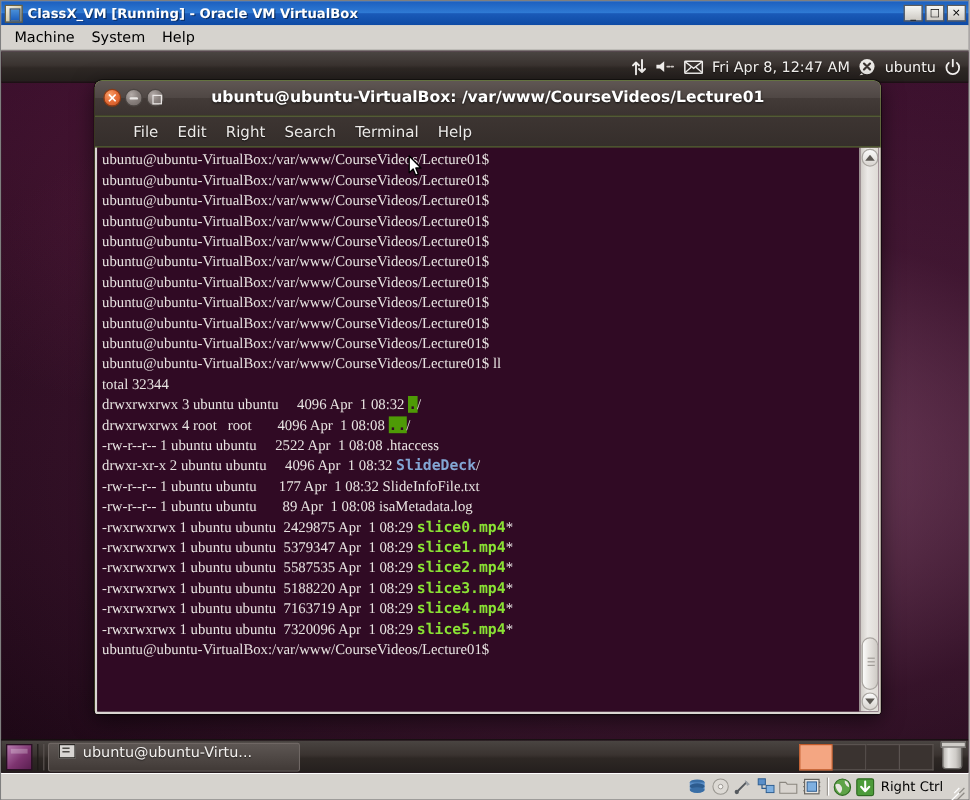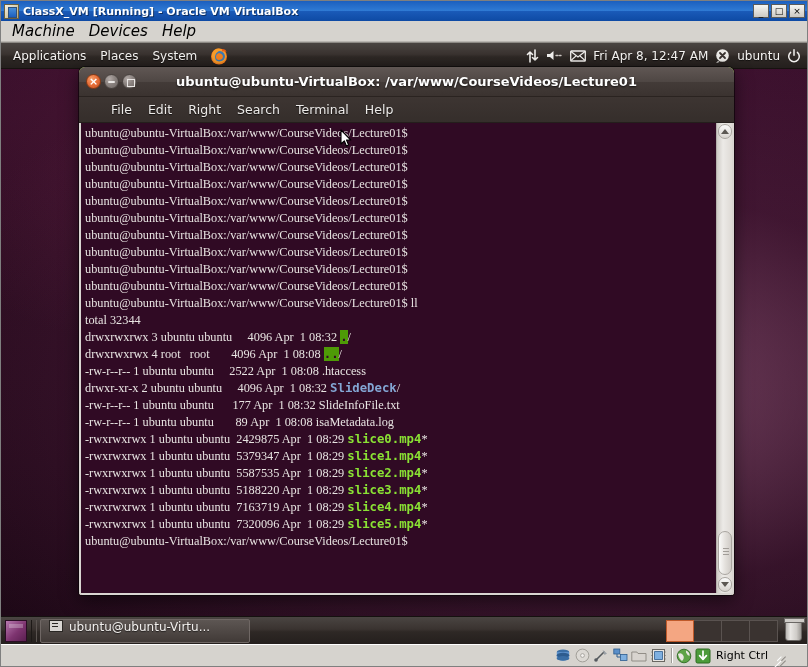--- a/index.html
+++ b/index.html
@@ -57,22 +57,22 @@
   #btn-min span { position: relative; top: 2px; }
 
   
   #vbox-menubar {
     height: 21px; background: #d6d3ce;
     display: flex; align-items: center; padding-left: 4px;
     border-bottom: 1px solid #b9b6b1;
     flex: 0 0 auto;
   }
   .vbox-menu-item {
-    font-size: 15px; color: #000; padding: 2px 7px;
-    white-space: nowrap; cursor: default; font-style: italic;
+    font-size: 12px; color: #000; padding: 2px 7px;
+    white-space: nowrap; cursor: default;
   }
 
   
   #vm-screen {
     flex: 1 1 auto;
     position: relative;
     background: #1e0a18;
     overflow: hidden;
     border-top: 1px solid #8d8a85;
   }
@@ -273,21 +273,21 @@
     position: absolute; left: 339px; top: 86px;
     width: 13px; height: 20px; pointer-events: none; z-index: 50;
   }
 
   
   #vbox-statusbar {
     height: 22px; flex: 0 0 auto;
     background: #d6d3ce;
     border-top: 1px solid #ffffff;
     display: flex; align-items: center; justify-content: flex-end;
-    padding-right: 20px; gap: 0px;
+    padding-right: 2px; gap: 0px;
   }
   .status-icon {
     width: 17px; height: 16px; margin: 0 1px;
     display: flex; align-items: center; justify-content: center;
     position: relative;
   }
   .status-sep { width:1px; height:15px; background:#9e9b96; box-shadow: 1px 0 0 #ffffff; margin: 0 3px; }
   #host-key-label { font-size: 11px; color: #000; margin-left: 3px; margin-right: 4px; white-space: nowrap; }
   #resize-grip {
     width: 13px; height: 13px; margin-left: 2px; position: relative; flex: 0 0 auto;
@@ -312,42 +312,28 @@
     <div class="winbtn" id="btn-max">
         <span>□</span>
       </div>
     <div class="winbtn" id="btn-close">
         <span>×</span>
       </div>
   </div>
 
   <div id="vbox-menubar">
     <div class="vbox-menu-item">Machine</div>
-    <div class="vbox-menu-item">Devices</div>
+    <div class="vbox-menu-item">System</div>
     <div class="vbox-menu-item">Help</div>
   </div>
 
   <div id="vm-screen">
     <div id="ubuntu-desktop"></div>
 
     <div id="gnome-top-panel">
-      <div id="gnome-top-panel-left">
-        <div class="gnome-menu">Applications</div>
-        <div class="gnome-menu">Places</div>
-        <div class="gnome-menu">System</div>
-        <div id="firefox-icon">
-          <svg width="20" height="20" viewBox="0 0 20 20">
-            <circle cx="10" cy="10.5" r="8" fill="#f5811f"></circle>
-            <path d="M3 8 Q6 1 12 3 Q17 5 17 10 Q17 16 10 17 Q4 17 3 11 Z" fill="#f99d2a"></path>
-            <path d="M10 5 Q15 5 16 10 Q16 15 10 15.5 Q6 15 6 11 Q6 7 10 5 Z" fill="#3d7ab5"></path>
-            <path d="M10 7 Q14 8 14 11 Q13 14 10 14 Q7 13.5 7 11 Q7 8 10 7 Z" fill="#f5811f"></path>
-            <path d="M13 3 Q17 3 17.5 6 Q15 5 13 5.5 Z" fill="#e85b1a"></path>
-          </svg>
-        </div>
-      </div>
       <div id="gnome-top-panel-right">
         <div class="panel-icon">
           <svg width="13" height="14" viewBox="0 0 13 14">
             <path d="M4 13 L4 3 M4 3 L1.5 5.5 M4 3 L6.5 5.5" stroke="#f2f0ee" stroke-width="1.6" fill="none" stroke-linecap="round"></path>
             <path d="M9 1 L9 11 M9 11 L6.5 8.5 M9 11 L11.5 8.5" stroke="#f2f0ee" stroke-width="1.6" fill="none" stroke-linecap="round"></path>
           </svg>
         </div>
         <div class="panel-icon">
           <svg width="17" height="13" viewBox="0 0 17 13">
             <path d="M1 5 L4 5 L7.5 2 L7.5 11 L4 8 L1 8 Z" fill="#f2f0ee"></path>

